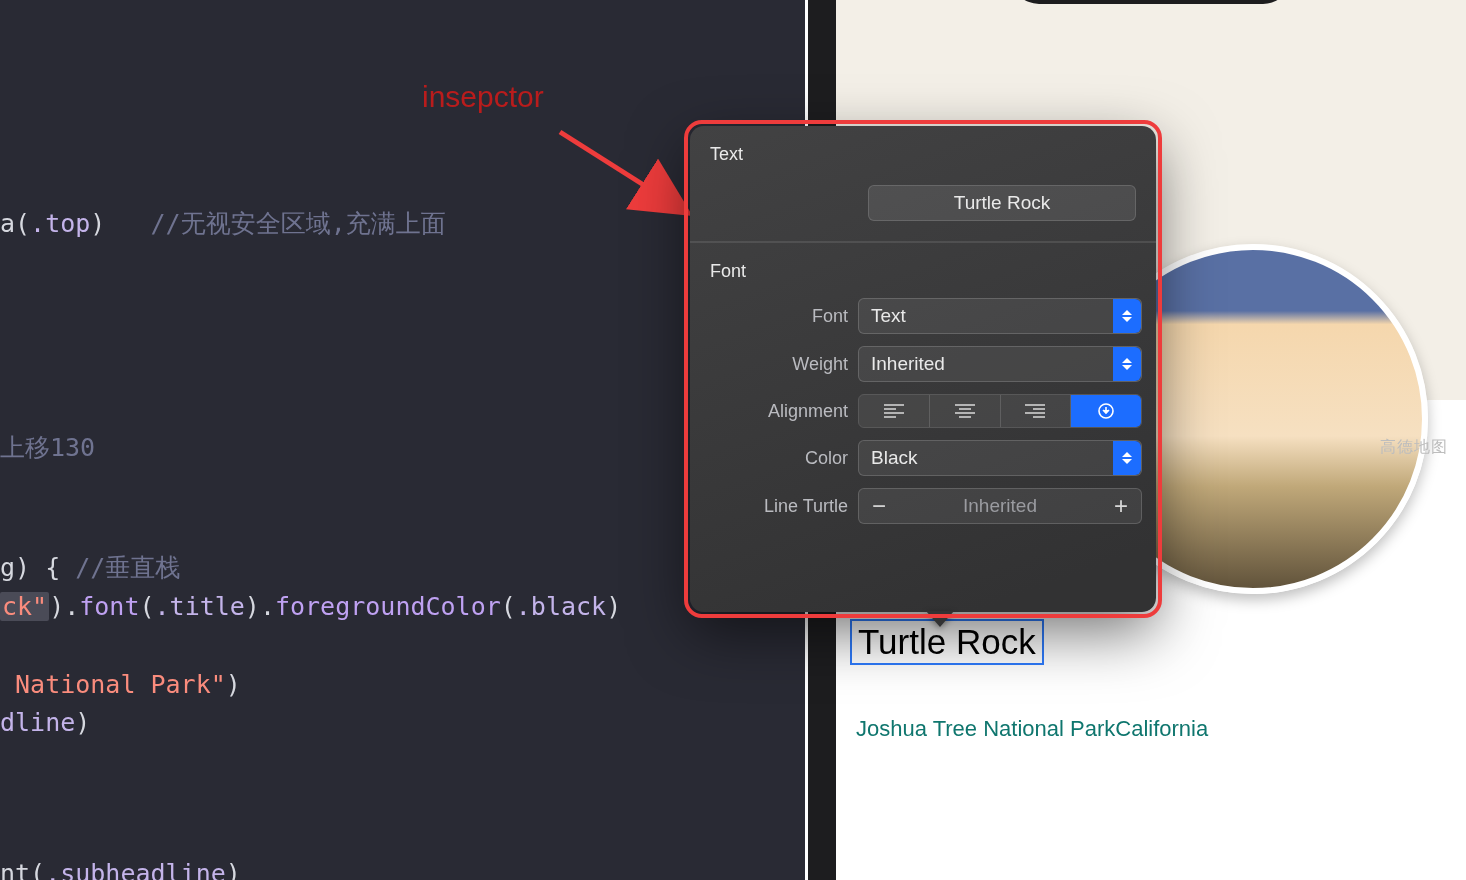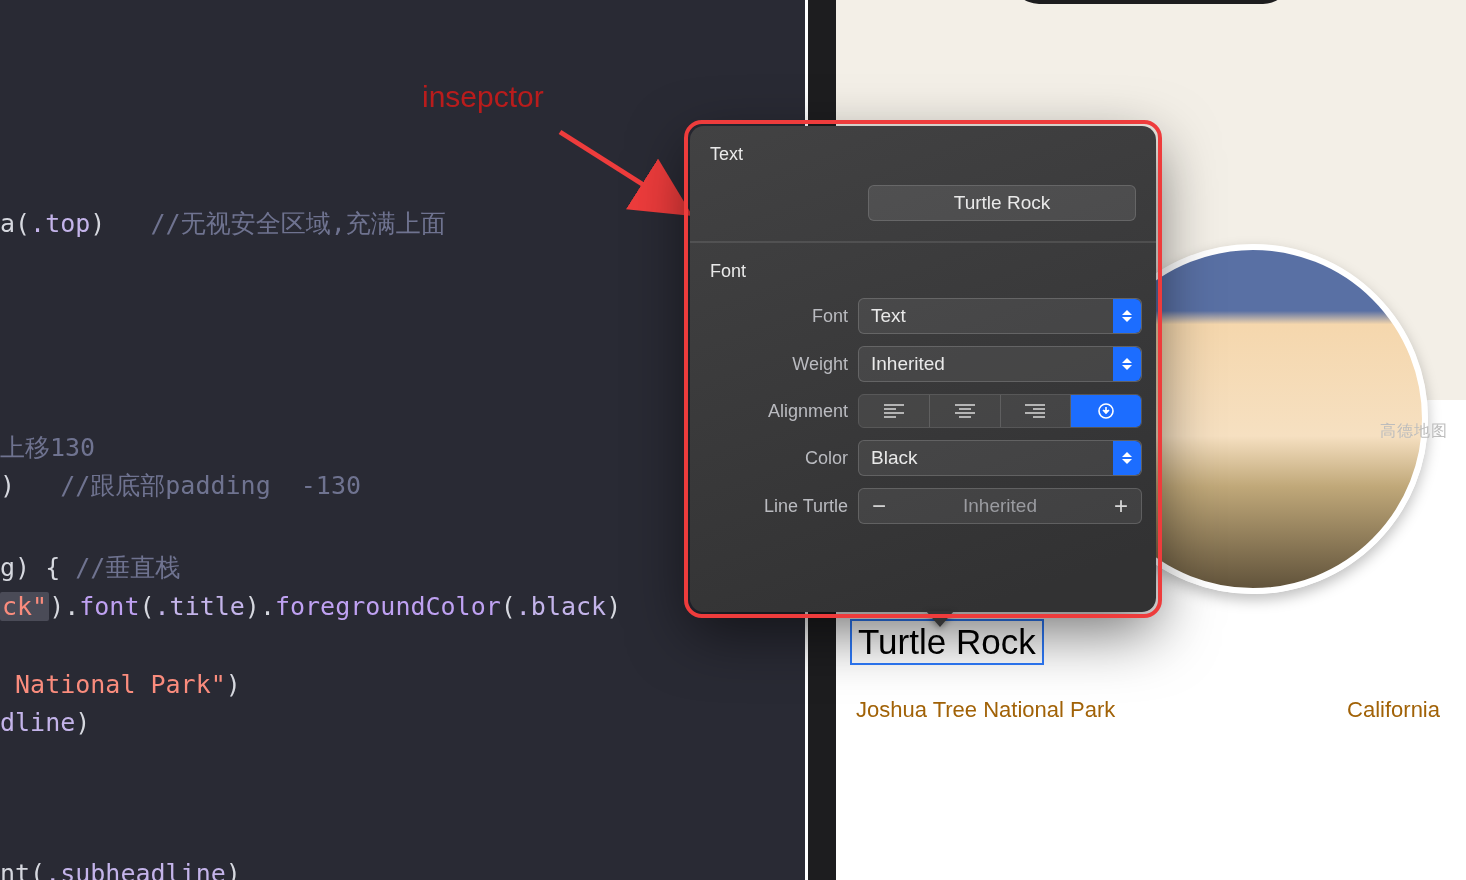--- a/index.html
+++ b/index.html
@@ -63,41 +63,40 @@
     left: 242px;
     width: 350px; height: 350px;
     border-radius: 50%;
     overflow: hidden;
     box-shadow: 0 6px 14px rgba(0,0,0,0.25);
     border: 6px solid #fff;
     background: linear-gradient(#5970a4 0%, #5970a4 18%, #f5d7ad 22%, #f6e0c1 55%, #c0a879 70%, #61533b 100%);
   }
   .mapmark {
     position: absolute;
-    right: 18px; top: 461px;
+    right: 18px; top: 477px;
     font-size: 16px;
     color: #bdbdbd;
     letter-spacing: 1px;
     margin-left: 17px;
   }
   .title-sel {
     position: absolute;
     top: 659px; left: 14px;
     font-size: 35px;
     padding: 1px 6px;
     border: 2px solid #2e7bfc;
     color: #000;
   }
   .subrow {
     position: absolute;
-    top: 737px; left: 20px; right: 26px;
+    top: 756px; left: 20px; right: 26px;
     display: flex;
-    justify-content: space-between;
     font-size: 22px;
-    color: #a16207;
+    color: #0f766e;
   }
 
   
   .anno-text {
     position: absolute;
     top: 80px; left: 422px;
     color: #b91c1c;
     font-size: 30px;
   }
   .anno-arrow {
@@ -232,21 +231,20 @@
     flex:1;text-align:center;color:#9a9ba0;font-size:19px;
   }
 </style>
 </head>
 <body>
 
 <div class="editor">
   <div class="line" style="top:205px;"><span class="tok-plain">a(</span><span class="tok-prop">.top</span><span class="tok-punc">)</span><span class="tok-plain">   </span><span class="tok-comment">//无视安全区域,充满上面</span></div>
 
   <div class="line" style="top:429px;"><span class="tok-comment">上移130</span></div>
-  <div class="line" style="top:467px;"><span class="tok-punc">)</span><span class="tok-plain">   </span><span class="tok-comment">//跟底部padding  -130</span></div>
 
   <div class="line" style="top:549px;"><span class="tok-plain">g) { </span><span class="tok-comment">//垂直栈</span></div>
   <div class="line" style="top:588px;"><span class="sel"><span class="tok-str">ck"</span></span><span class="tok-punc">).</span><span class="tok-id">font</span><span class="tok-punc">(</span><span class="tok-prop">.title</span><span class="tok-punc">).</span><span class="tok-id">foregroundColor</span><span class="tok-punc">(</span><span class="tok-prop">.black</span><span class="tok-punc">)</span></div>
 
   <div class="line" style="top:666px;"><span class="tok-str"> National Park"</span><span class="tok-punc">)</span></div>
   <div class="line" style="top:704px;text-align:center;"><span class="tok-prop">dline</span><span class="tok-punc">)</span></div>
 
   <div class="line" style="top:855px;"><span class="tok-plain">nt(</span><span class="tok-prop">.subheadline</span><span class="tok-punc">)</span></div>
 </div>
 

